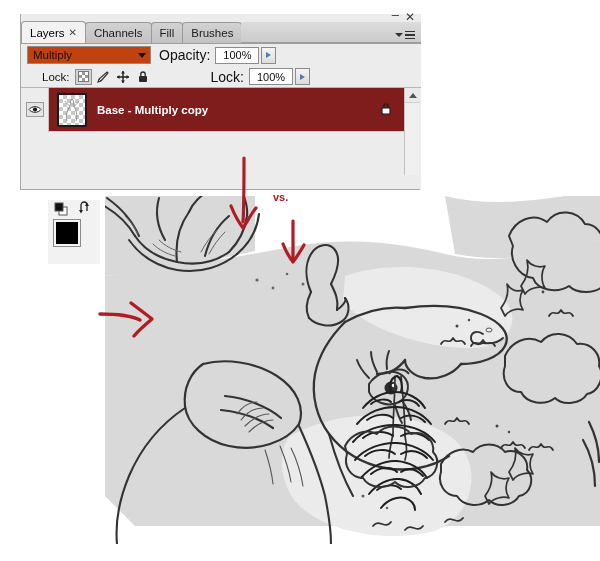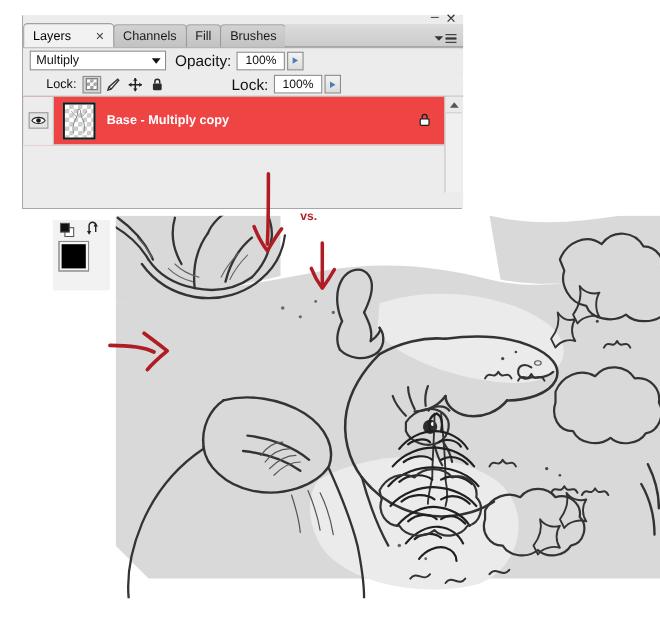--- a/index.html
+++ b/index.html
@@ -36,21 +36,21 @@
 
   
   #tabs-row {
     position: absolute; left: 0; top: 8px; width: 400px; height: 22px;
     display: flex; align-items: flex-end;
     border-bottom: 1px solid #9e9e9e;
     background: linear-gradient(#e2e2e2, #d4d4d4);
   }
   .tab {
     height: 21px; padding: 0 8px;
-    display: flex; align-items: center; gap: 22px;
+    display: flex; align-items: center; gap: 4px;
     font-size: 11.5px; color: #1a1a1a;
     background: linear-gradient(#d2d2d2, #c2c2c2);
     border: 1px solid #9a9a9a; border-bottom: none;
     border-top-left-radius: 4px; border-top-right-radius: 4px;
     margin-right: -1px;
     white-space: nowrap;
   }
   .tab.active {
     background: #f2f2f2;
     border-color: #9a9a9a;
@@ -72,21 +72,21 @@
   #panel-menu-icon .lines i { display: block; width: 10px; height: 1.5px; background: #333; }
 
   
   #blend-row {
     position: absolute; left: 0; top: 30px; width: 400px; height: 22px;
     display: flex; align-items: center; padding-left: 6px;
     background: #ececec;
   }
   #blend-select {
     width: 124px; height: 18px;
-    background: #ffffff; border: 1px solid #8c8c8c;
+    background: #c2410c; border: 1px solid #8c8c8c;
     display: flex; align-items: center; justify-content: space-between;
     padding: 0 4px 0 5px;
     font-size: 11.5px; color: #111;
   }
   #blend-select .caret {
     width: 0; height: 0; border-left: 4px solid transparent;
     border-right: 4px solid transparent; border-top: 5px solid #111;
   }
   .field-label { font-size: 14px; color: #111; margin-left: 8px; }
   .num-field {
@@ -127,21 +127,21 @@
   
   #layer-list {
     position: absolute; left: 0; top: 74px; width: 400px; height: 88px;
     background: #ececec;
   }
   .layer-row {
     position: relative; height: 44px; width: 385px;
     display: flex; align-items: center;
     border-bottom: 1px solid #cfcfcf;
   }
-  .layer-row.selected { background: #ef4444; }
+  .layer-row.selected { background: #7f1d1d; }
   .eye-cell {
     width: 28px; height: 44px; display: flex; align-items: center; justify-content: center;
     background: #ececec; border-right: 1px solid #c2c2c2;
   }
   .eye-ico {
     width: 18px; height: 15px; border: 1px solid #9a9a9a; background: #e4e4e4;
     display: flex; align-items: center; justify-content: center;
   }
   .thumb {
     width: 30px; height: 34px; margin-left: 8px;

